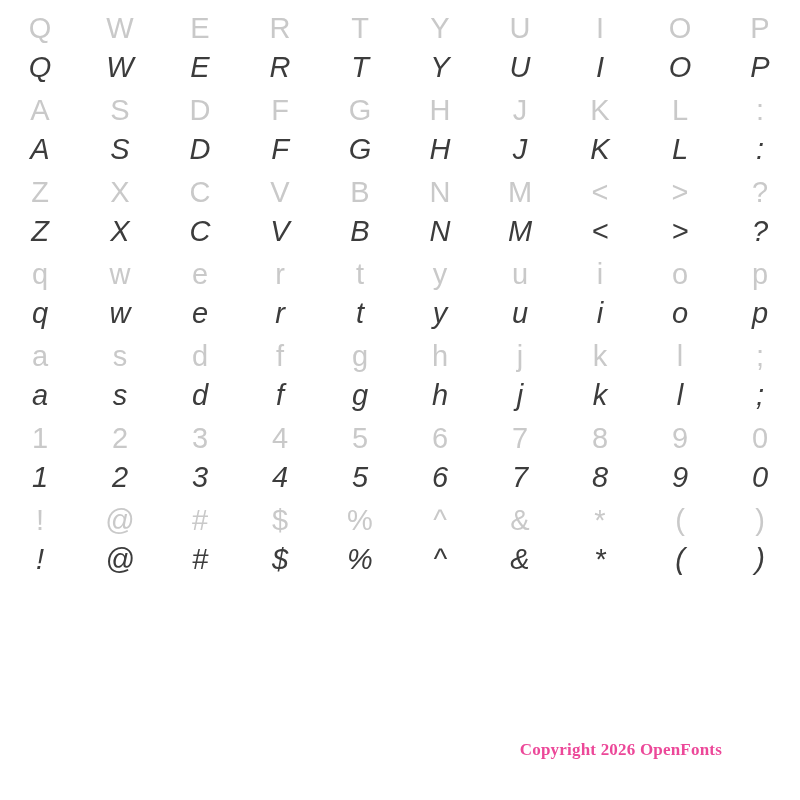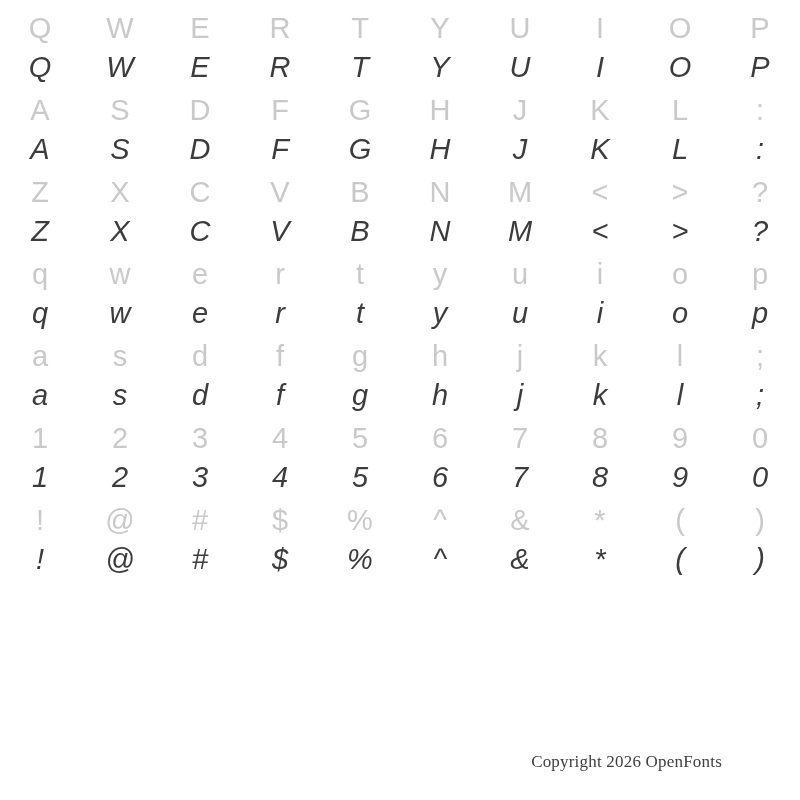--- a/index.html
+++ b/index.html
@@ -43,25 +43,26 @@
     font-family: "Liberation Sans", sans-serif;
     font-weight: 300;
     font-style: italic;
     font-size: 29px;
     padding-top: 8px;
     padding-bottom: 4px;
   }
   .footer {
     position: absolute;
     right: 78px;
-    bottom: 28px;
+    bottom: 40px;
     font-family: "Liberation Serif", serif;
     font-size: 17px;
-    color: #404040;
+    color: #ec4899;
     letter-spacing: 0.2px;
+    font-weight: bold;
   }
 </style>
 </head>
 <body>
 
 <div id="specimen">
     <div class="glyph-row row-light">
       <div class="cell">Q</div>
       <div class="cell">W</div>
       <div class="cell">E</div>

